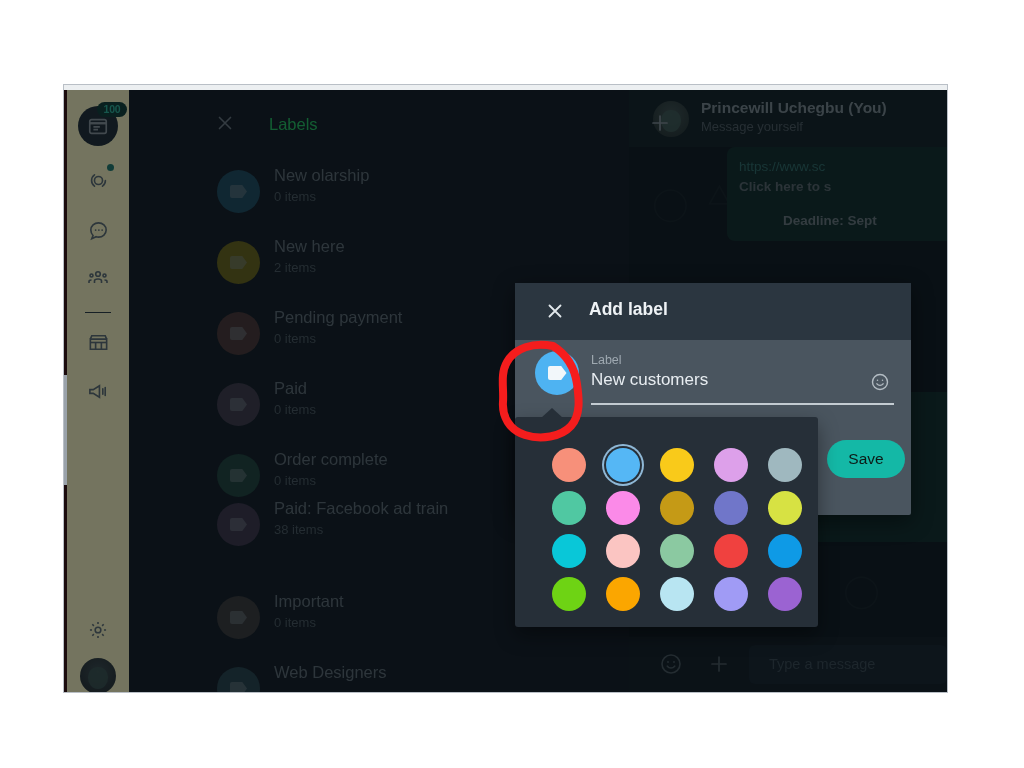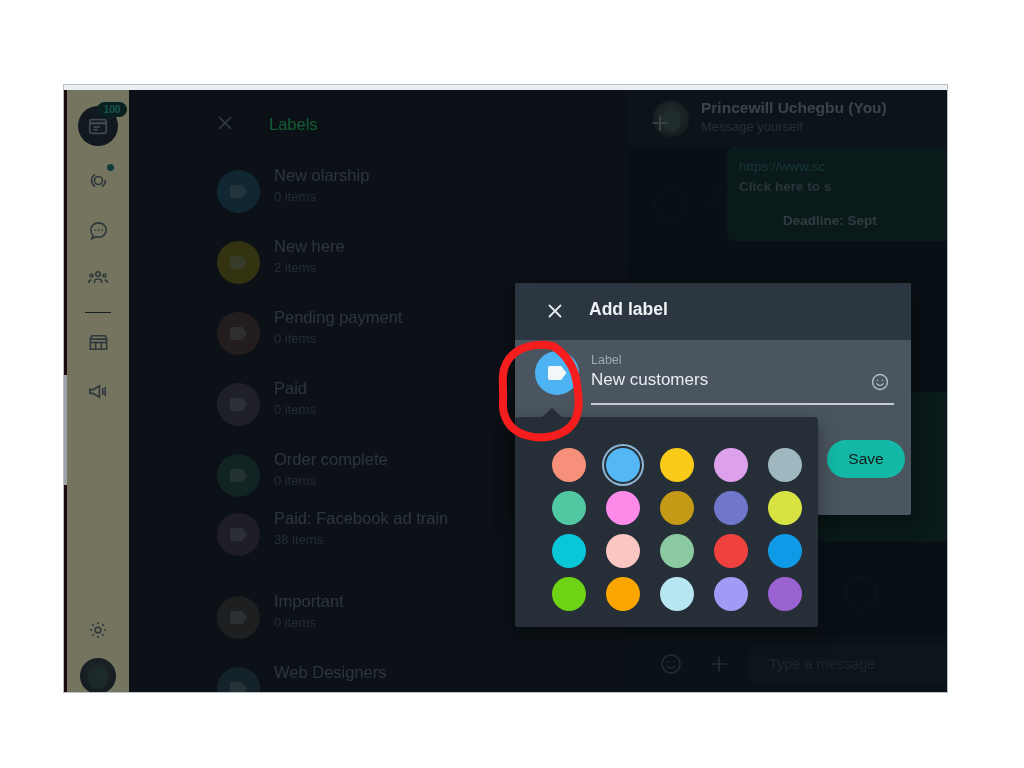--- a/index.html
+++ b/index.html
@@ -585,21 +585,21 @@
             <div class="label-name">Paid</div>
             <div class="label-count">0 items</div>
           </div>
           <div class="label-row" style="top: 350px;">
             <div class="label-dot" style="background: rgb(30, 64, 57);">
               <div class="tagicon"></div>
             </div>
             <div class="label-name">Order complete</div>
             <div class="label-count">0 items</div>
           </div>
-          <div class="label-row" style="top: 409px;">
+          <div class="label-row" style="top: 399px;">
             <div class="label-dot" style="background: rgb(60, 50, 71);">
               <div class="tagicon"></div>
             </div>
             <div class="label-name">Paid: Facebook ad train</div>
             <div class="label-count">38 items</div>
           </div>
           <div class="label-row" style="top: 492px;">
             <div class="label-dot" style="background: rgb(58, 55, 56);">
               <div class="tagicon"></div>
             </div>

